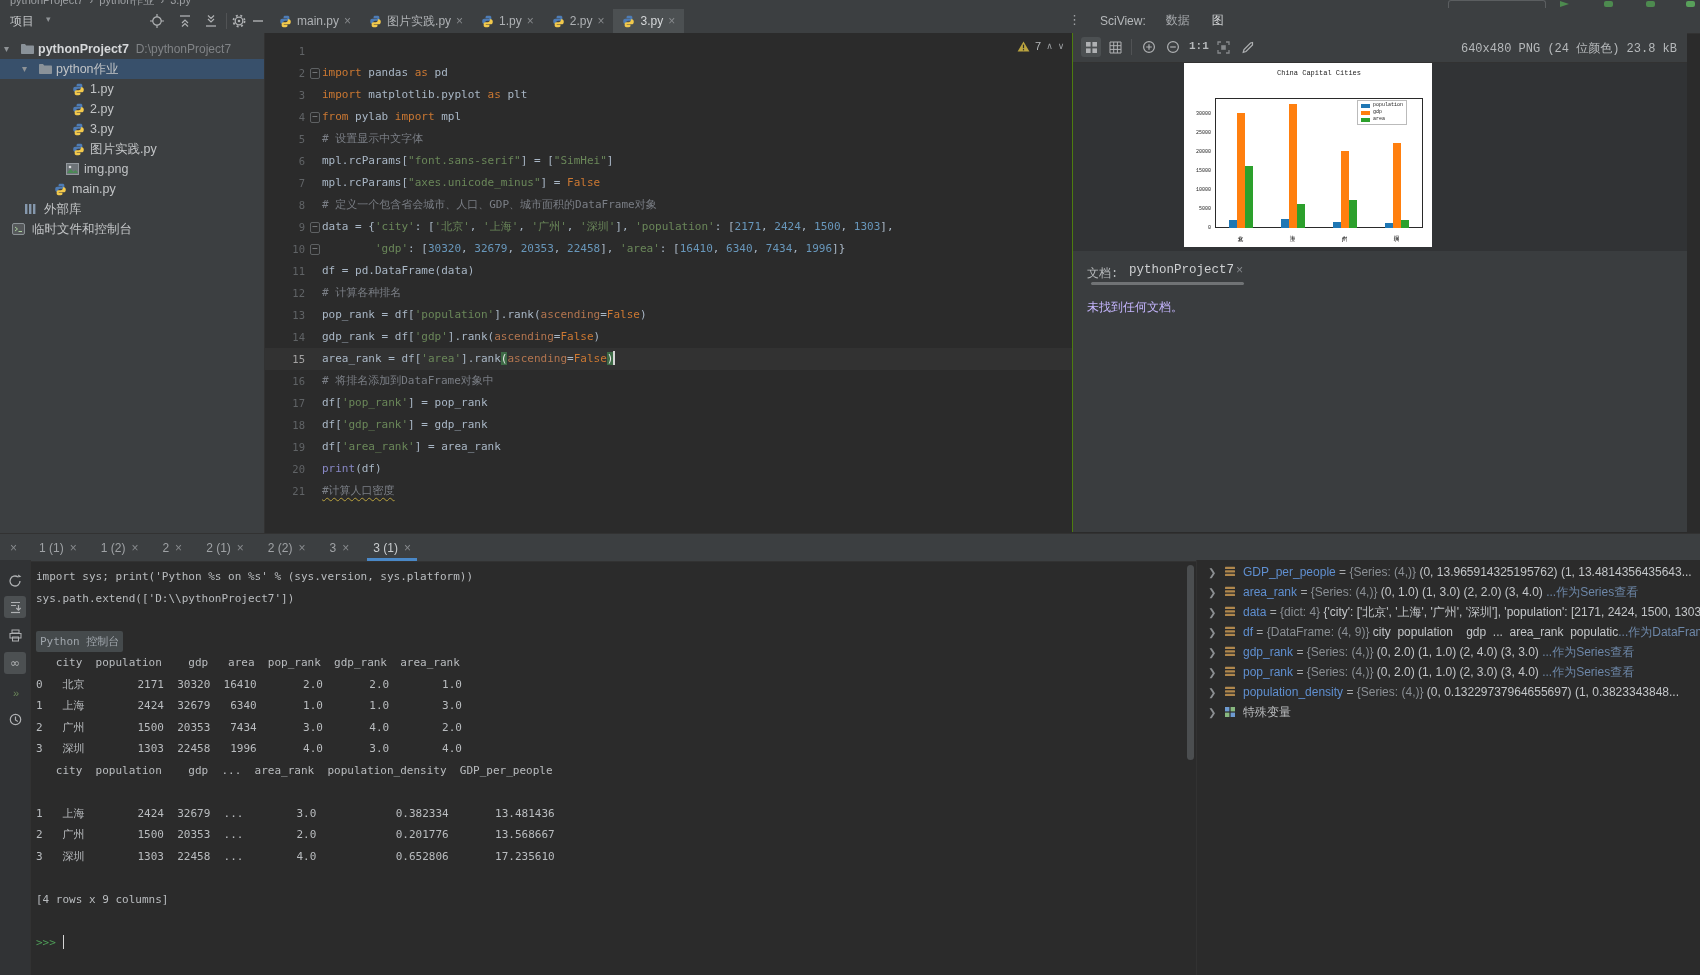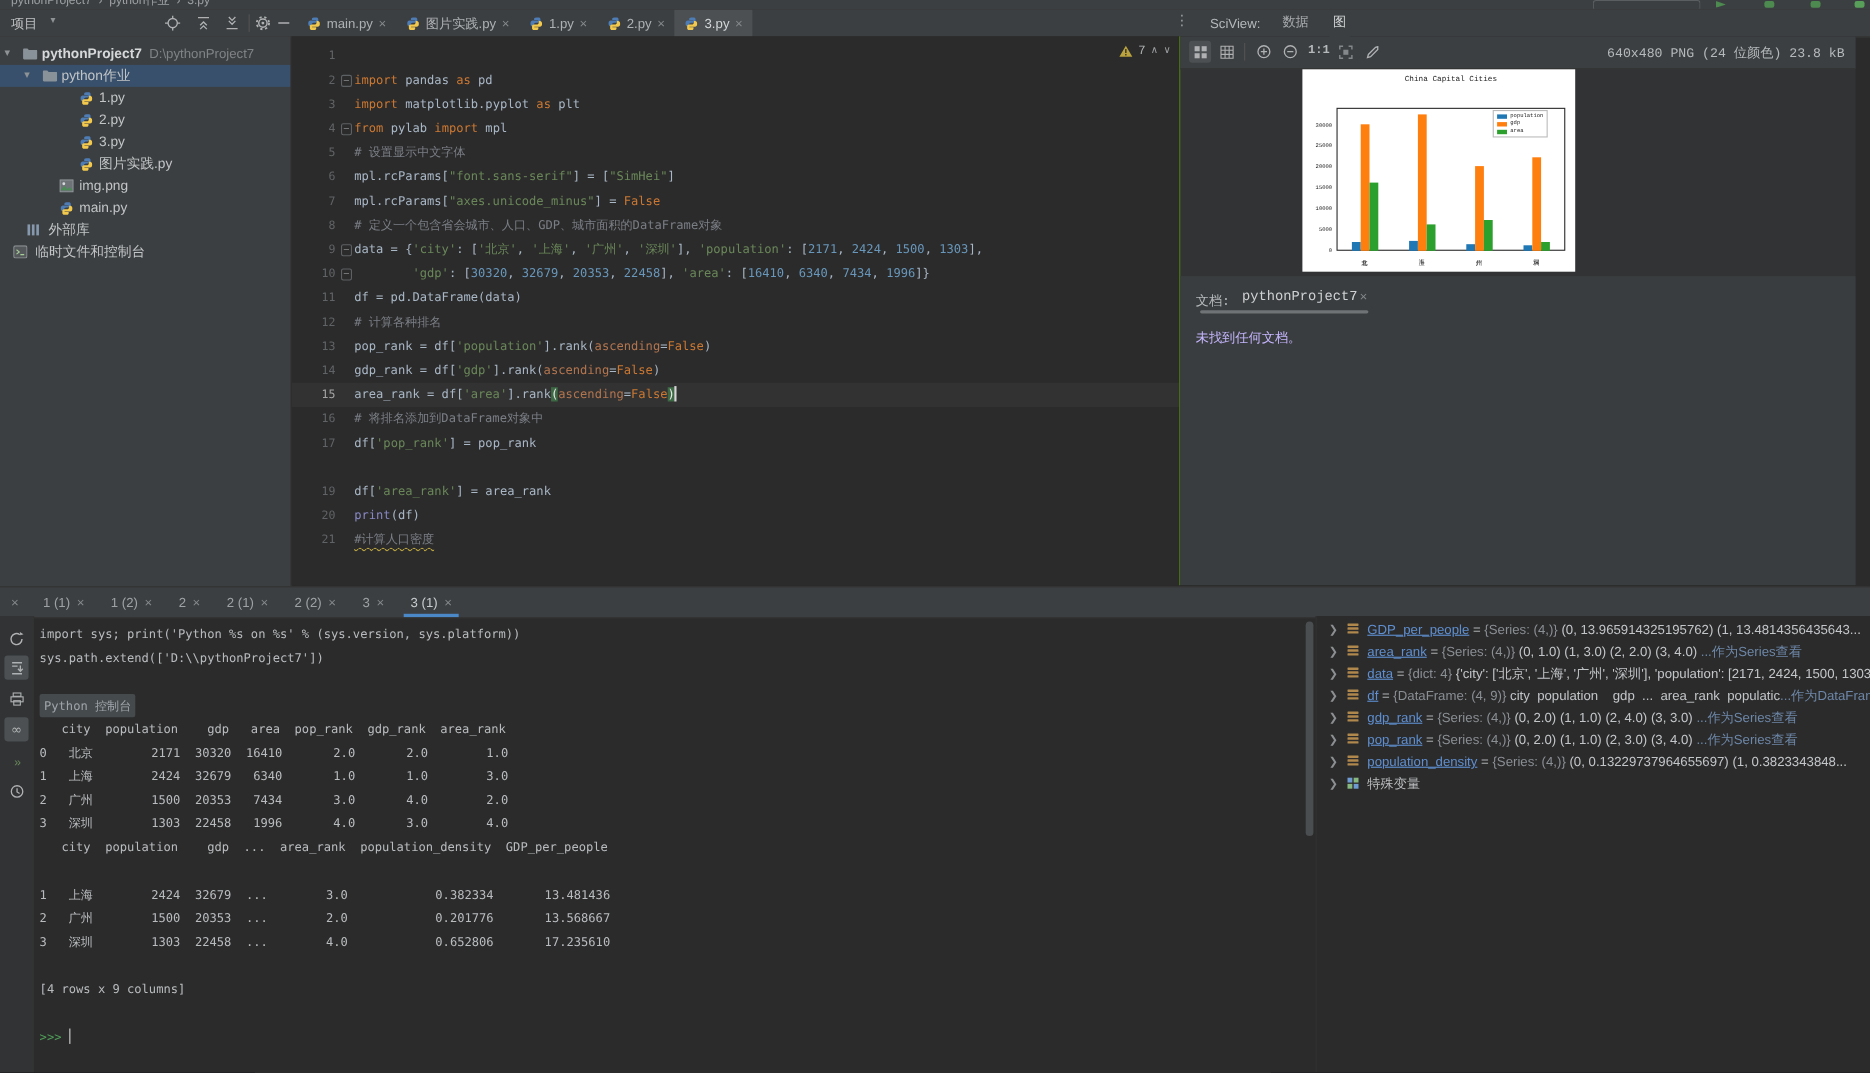--- a/index.html
+++ b/index.html
@@ -104,21 +104,21 @@
   .cline{position:absolute;left:6px;width:1150px;height:21px;line-height:21px;white-space:pre;
          font-family:"DejaVu Sans Mono",monospace;font-size:11px;color:#b9bcbf;}
   .cchip{display:inline-block;background:#454a4c;color:#9fa5ab;padding:0 4px;border-radius:2px;}
   .cprompt{color:#4f9e58;}
   .vscroll{position:absolute;left:1187px;top:32px;width:7px;height:195px;background:#4b4e50;border-radius:4px;cursor:pointer;}
   .vars{position:absolute;left:1196px;top:27px;width:504px;height:415px;background:#2b2b2b;border-left:1px solid #323232;overflow:hidden;}
   .var-row{position:absolute;left:0;width:520px;height:20px;line-height:20px;white-space:pre;overflow:hidden;cursor:pointer;}
   .var-chev{position:absolute;left:11px;top:1px;color:#8c8f92;font-size:10px;font-family:"DejaVu Sans",sans-serif;}
   .var-ico{position:absolute;left:27px;top:4px;}
   .var-text{position:absolute;left:46px;top:0;font-size:12px;}
-  .var-name{color:#5f8fd0;text-decoration:underline;}
+  .var-name{color:#5f8fd0;}
   .var-eq{color:#a9abad;}
   .var-type{color:#8a8f94;}
   .var-val{color:#c3c6c9;}
   .var-link{color:#6d87a8;}
   .var-plain{color:#bcbec0;}
 </style>
 </head>
 <body>
 
 <div id="app">
@@ -244,21 +244,21 @@
             <path fill="#f2c94c" d="M8.1 15c1.9 0 2.3-.9 2.3-1.7V12H5.8v-.6h6.3c1.3 0 2.4-.9 2.4-3.1 0-2.2-1-3.2-2.2-3.2h-1.4v1.5c0 1.3-1.1 2.4-2.4 2.4H5.2c-1 0-1.9.9-1.9 1.9v2.4c0 .9 1 1.7 2.1 1.7z"></path>
           </svg></span><span class="tree-label" style="left: 90px;">2.py</span></div>
       <div class="tree-row" style="top: 86px;"><span class="tree-ico" style="left: 72px;"><svg width="13" height="13" viewBox="0 0 16 16">
             <path fill="#4e7cb5" d="M7.9 1C6 1 5.6 1.9 5.6 2.7V4h4.6v.6H3.9C2.6 4.6 1.5 5.5 1.5 7.7c0 2.2 1 3.2 2.2 3.2h1.4V9.4c0-1.3 1.1-2.4 2.4-2.4h3.3c1 0 1.9-.9 1.9-1.9V2.7C12.7 1.8 11.7 1 10.6 1z"></path>
             <path fill="#f2c94c" d="M8.1 15c1.9 0 2.3-.9 2.3-1.7V12H5.8v-.6h6.3c1.3 0 2.4-.9 2.4-3.1 0-2.2-1-3.2-2.2-3.2h-1.4v1.5c0 1.3-1.1 2.4-2.4 2.4H5.2c-1 0-1.9.9-1.9 1.9v2.4c0 .9 1 1.7 2.1 1.7z"></path>
           </svg></span><span class="tree-label" style="left: 90px;">3.py</span></div>
       <div class="tree-row" style="top: 106px;"><span class="tree-ico" style="left: 72px;"><svg width="13" height="13" viewBox="0 0 16 16">
             <path fill="#4e7cb5" d="M7.9 1C6 1 5.6 1.9 5.6 2.7V4h4.6v.6H3.9C2.6 4.6 1.5 5.5 1.5 7.7c0 2.2 1 3.2 2.2 3.2h1.4V9.4c0-1.3 1.1-2.4 2.4-2.4h3.3c1 0 1.9-.9 1.9-1.9V2.7C12.7 1.8 11.7 1 10.6 1z"></path>
             <path fill="#f2c94c" d="M8.1 15c1.9 0 2.3-.9 2.3-1.7V12H5.8v-.6h6.3c1.3 0 2.4-.9 2.4-3.1 0-2.2-1-3.2-2.2-3.2h-1.4v1.5c0 1.3-1.1 2.4-2.4 2.4H5.2c-1 0-1.9.9-1.9 1.9v2.4c0 .9 1 1.7 2.1 1.7z"></path>
           </svg></span><span class="tree-label" style="left: 90px;">图片实践.py</span></div>
-      <div class="tree-row" style="top: 126px;"><span class="tree-ico" style="left: 54px;"><svg width="13" height="12" viewBox="0 0 13 12">
+      <div class="tree-row" style="top: 126px; margin-left: 12px;"><span class="tree-ico" style="left: 54px;"><svg width="13" height="12" viewBox="0 0 13 12">
             <rect x="0.5" y="0.5" width="12" height="11" fill="#6d7377" stroke="#93999e"></rect>
             <circle cx="4" cy="4" r="1.3" fill="#d6d8da"></circle>
             <path d="M1 10l3.5-4 3 3 2-2 2.5 3z" fill="#4a8a55"></path>
           </svg></span><span class="tree-label" style="left: 72px;">img.png</span></div>
       <div class="tree-row" style="top: 146px;"><span class="tree-ico" style="left: 54px;"><svg width="13" height="13" viewBox="0 0 16 16">
             <path fill="#4e7cb5" d="M7.9 1C6 1 5.6 1.9 5.6 2.7V4h4.6v.6H3.9C2.6 4.6 1.5 5.5 1.5 7.7c0 2.2 1 3.2 2.2 3.2h1.4V9.4c0-1.3 1.1-2.4 2.4-2.4h3.3c1 0 1.9-.9 1.9-1.9V2.7C12.7 1.8 11.7 1 10.6 1z"></path>
             <path fill="#f2c94c" d="M8.1 15c1.9 0 2.3-.9 2.3-1.7V12H5.8v-.6h6.3c1.3 0 2.4-.9 2.4-3.1 0-2.2-1-3.2-2.2-3.2h-1.4v1.5c0 1.3-1.1 2.4-2.4 2.4H5.2c-1 0-1.9.9-1.9 1.9v2.4c0 .9 1 1.7 2.1 1.7z"></path>
           </svg></span><span class="tree-label" style="left: 72px;">main.py</span></div>
       <div class="tree-row" style="top: 166px; margin-left: 12px;"><span class="tree-ico" style="left: 12px;"><svg width="13" height="12" viewBox="0 0 13 12">
             <rect x="1" y="1" width="2.4" height="10" fill="#8598ad"></rect>
@@ -295,20 +295,21 @@
       <div class="code-line" style="top: 161px;"><span class="ln-num">8</span><span class="ln-text"><span class="tk-c"># 定义一个包含省会城市、人口、GDP、城市面积的DataFrame对象</span></span></div>
       <div class="code-line" style="top: 183px;"><span class="ln-num">9</span><span class="ln-fold">–</span><span class="ln-text"><span class="tk-p">data = {</span><span class="tk-s">'city'</span><span class="tk-p">: [</span><span class="tk-s">'北京'</span><span class="tk-p">, </span><span class="tk-s">'上海'</span><span class="tk-p">, </span><span class="tk-s">'广州'</span><span class="tk-p">, </span><span class="tk-s">'深圳'</span><span class="tk-p">], </span><span class="tk-s">'population'</span><span class="tk-p">: [</span><span class="tk-n">2171</span><span class="tk-p">, </span><span class="tk-n">2424</span><span class="tk-p">, </span><span class="tk-n">1500</span><span class="tk-p">, </span><span class="tk-n">1303</span><span class="tk-p">],</span></span></div>
       <div class="code-line" style="top: 205px;"><span class="ln-num">10</span><span class="ln-fold">–</span><span class="ln-text"><span class="tk-p">        </span><span class="tk-s">'gdp'</span><span class="tk-p">: [</span><span class="tk-n">30320</span><span class="tk-p">, </span><span class="tk-n">32679</span><span class="tk-p">, </span><span class="tk-n">20353</span><span class="tk-p">, </span><span class="tk-n">22458</span><span class="tk-p">], </span><span class="tk-s">'area'</span><span class="tk-p">: [</span><span class="tk-n">16410</span><span class="tk-p">, </span><span class="tk-n">6340</span><span class="tk-p">, </span><span class="tk-n">7434</span><span class="tk-p">, </span><span class="tk-n">1996</span><span class="tk-p">]}</span></span></div>
       <div class="code-line" style="top: 227px;"><span class="ln-num">11</span><span class="ln-text"><span class="tk-p">df = pd.DataFrame(data)</span></span></div>
       <div class="code-line" style="top: 249px;"><span class="ln-num">12</span><span class="ln-text"><span class="tk-c"># 计算各种排名</span></span></div>
       <div class="code-line" style="top: 271px;"><span class="ln-num">13</span><span class="ln-text"><span class="tk-p">pop_rank = df[</span><span class="tk-s">'population'</span><span class="tk-p">].rank(</span><span class="tk-a">ascending</span><span class="tk-p">=</span><span class="tk-k">False</span><span class="tk-p">)</span></span></div>
       <div class="code-line" style="top: 293px;"><span class="ln-num">14</span><span class="ln-text"><span class="tk-p">gdp_rank = df[</span><span class="tk-s">'gdp'</span><span class="tk-p">].rank(</span><span class="tk-a">ascending</span><span class="tk-p">=</span><span class="tk-k">False</span><span class="tk-p">)</span></span></div>
       <div class="code-line current" style="top: 315px;"><span class="ln-num">15</span><span class="ln-text"><span class="tk-p">area_rank = df[</span><span class="tk-s">'area'</span><span class="tk-p">].rank</span><span class="tk-m">(</span><span class="tk-a">ascending</span><span class="tk-p">=</span><span class="tk-k">False</span><span class="tk-m">)</span><span class="caret"></span></span></div>
       <div class="code-line" style="top: 337px;"><span class="ln-num">16</span><span class="ln-text"><span class="tk-c"># 将排名添加到DataFrame对象中</span></span></div>
       <div class="code-line" style="top: 359px;"><span class="ln-num">17</span><span class="ln-text"><span class="tk-p">df[</span><span class="tk-s">'pop_rank'</span><span class="tk-p">] = pop_rank</span></span></div>
+      <div class="code-line" style="top: 381px;"><span class="ln-num">18</span><span class="ln-text"><span class="tk-p">df[</span><span class="tk-s">'gdp_rank'</span><span class="tk-p">] = gdp_rank</span></span></div>
       <div class="code-line" style="top: 403px;"><span class="ln-num">19</span><span class="ln-text"><span class="tk-p">df[</span><span class="tk-s">'area_rank'</span><span class="tk-p">] = area_rank</span></span></div>
       <div class="code-line" style="top: 425px;"><span class="ln-num">20</span><span class="ln-text"><span class="tk-b">print</span><span class="tk-p">(df)</span></span></div>
       <div class="code-line" style="top: 447px;"><span class="ln-num">21</span><span class="ln-text"><span class="tk-w">#计算人口密度</span></span></div>
     </div>
 
   <div class="abs sciview">
     <div class="sci-toolbar">
       <span class="st-ico selected" style="left:8px;">
         <svg width="13" height="13" viewBox="0 0 13 13">
             <rect x="1" y="1" width="4.6" height="4.6" fill="#afb1b3"></rect>

